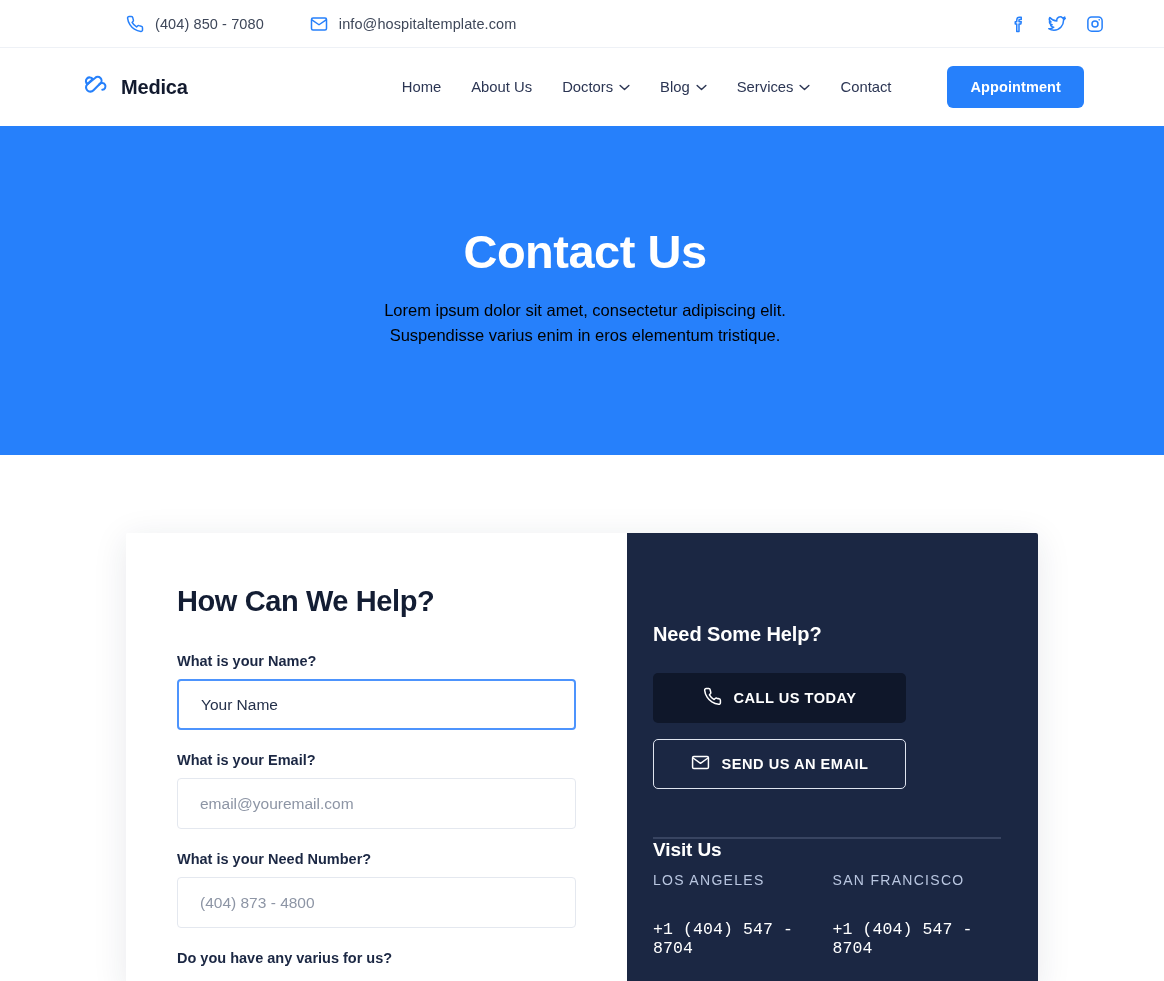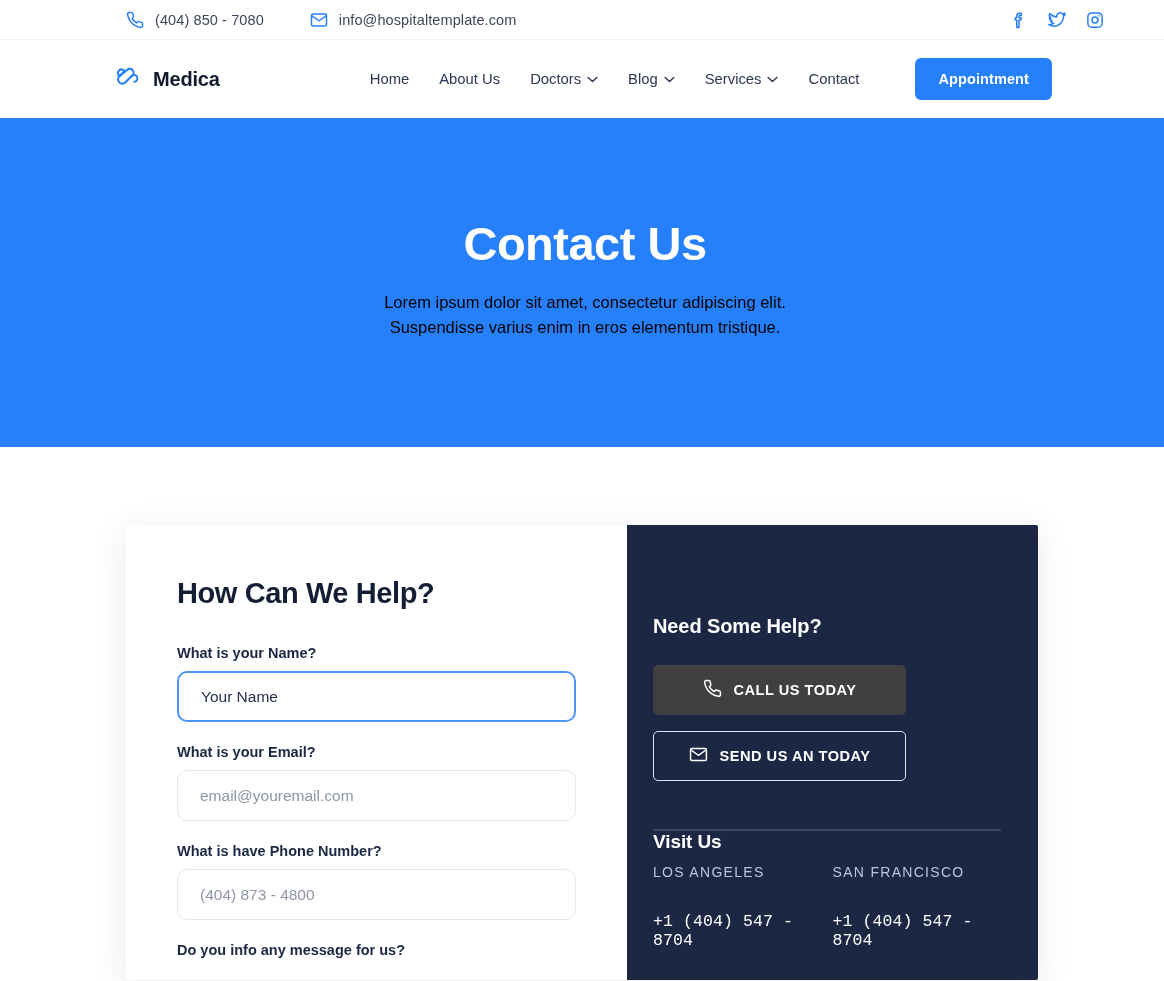--- a/index.html
+++ b/index.html
@@ -7,21 +7,21 @@
     width: 1164px;
     height: 981px;
     overflow: hidden;
     background: #ffffff;
     font-family: "Liberation Sans", sans-serif;
     color: #1b2743;
   }
 
   
   .topbar {
-    height: 40px;
+    height: 48px;
     background: #ffffff;
     border-bottom: 1px solid #eef1f6;
     display: flex;
     align-items: center;
     padding: 0 60px 0 126px;
   }
   .topbar-left { display: flex; align-items: center; gap: 46px; }
   .contact-item { display: flex; align-items: center; gap: 11px; }
   .contact-item .ci-text {
     font-size: 14.5px;
@@ -31,21 +31,21 @@
   .topbar-spacer { flex: 1; }
   .socials { display: flex; align-items: center; gap: 20px; }
   .social-ico { width: 18px; height: 18px; display: block; }
 
   
   .nav {
     height: 78px;
     background: #ffffff;
     display: flex;
     align-items: center;
-    padding: 0 112px;
+    padding: 0 80px;
   }
   .brand { display: flex; align-items: center; gap: 11px; }
   .brand-name {
     font-size: 20px;
     font-weight: bold;
     color: #121a2e;
     letter-spacing: -.2px;
   }
   .nav-spacer { flex: 1; }
   .nav-menu { display: flex; align-items: flex-end; gap: 30px; margin-right: 56px; }
@@ -131,21 +131,21 @@
     font-size: 14.5px;
     font-weight: bold;
     color: #1b2743;
     margin-bottom: 10px;
     display: block;
   }
   .field-input {
     width: 399px;
     height: 51px;
     border: 1px solid #e4e8ef;
-    border-radius: 10px;
+    border-radius: 4px;
     background: #ffffff;
     padding: 0 22px;
     font-family: inherit;
     font-size: 15.5px;
     color: #30384c;
     outline: none;
   }
   .field-input::placeholder { color: #8d95a5; }
   .field-input.focused {
     border: 2px solid #4d94fd;
@@ -174,21 +174,21 @@
     align-items: center;
     justify-content: center;
     gap: 12px;
     font-size: 14.6px;
     font-weight: bold;
     letter-spacing: .5px;
     cursor: pointer;
     font-family: inherit;
   }
   .cta-primary {
-    background: #404040;
+    background: #0f172a;
     border: none;
     color: #ffffff;
     margin-bottom: 16px;
     text-align: right;
   }
   .cta-outline {
     background: transparent;
     border: 1.6px solid #dfe4ef;
     color: #ffffff;
   }
@@ -339,26 +339,26 @@
         <label class="field-label">What is your Name?</label>
         <input class="field-input focused" type="text" placeholder="Your Name" style="">
       </div>
 
       <div class="field">
         <label class="field-label">What is your Email?</label>
         <input class="field-input" type="text" placeholder="email@youremail.com" style="">
       </div>
 
       <div class="field">
-        <label class="field-label">What is have Phone Number?</label>
+        <label class="field-label">What is your Need Number?</label>
         <input class="field-input" type="text" placeholder="(404) 873 - 4800" style="">
       </div>
 
       <div class="field">
-        <label class="field-label">Do you info any message for us?</label>
+        <label class="field-label">Do you have any varius for us?</label>
       </div>
     </div>
 
     <div class="card-right">
       <div class="help-title">Need Some Help?</div>
 
       <button class="cta cta-primary">
         <span>
           <svg width="19" height="19" viewBox="0 0 24 24" fill="none" stroke="#ffffff" stroke-width="1.9" stroke-linecap="round" stroke-linejoin="round">
             <path d="M22 16.9v3a2 2 0 0 1-2.2 2 19.8 19.8 0 0 1-8.6-3.1 19.5 19.5 0 0 1-6-6A19.8 19.8 0 0 1 2.1 4.2 2 2 0 0 1 4.1 2h3a2 2 0 0 1 2 1.7c.1 1 .4 1.9.7 2.8a2 2 0 0 1-.5 2.1L8.1 9.9a16 16 0 0 0 6 6l1.3-1.3a2 2 0 0 1 2.1-.4c.9.3 1.8.6 2.8.7a2 2 0 0 1 1.7 2z"></path>
@@ -367,21 +367,21 @@
         <span>CALL US TODAY</span>
       </button>
 
       <button class="cta cta-outline">
         <span>
           <svg width="19" height="19" viewBox="0 0 24 24" fill="none" stroke="#ffffff" stroke-width="1.9" stroke-linecap="round" stroke-linejoin="round">
             <rect x="2" y="4.5" width="20" height="15" rx="1.6"></rect>
             <path d="M2.6 6.3 12 13l9.4-6.7"></path>
           </svg>
         </span>
-        <span>SEND US AN TODAY</span>
+        <span>SEND US AN EMAIL</span>
       </button>
 
       <div class="divider"></div>
 
       <div class="visit-title">Visit Us</div>
 
       <div class="cities">
         <div class="city">
           <div class="city-name">LOS ANGELES</div>
           <div class="city-phone">+1 (404) 547 - 8704</div>

